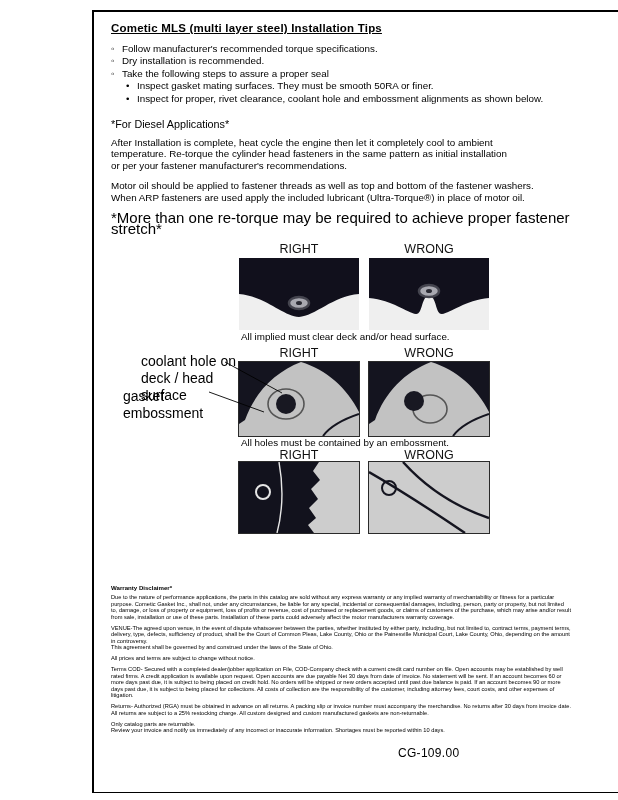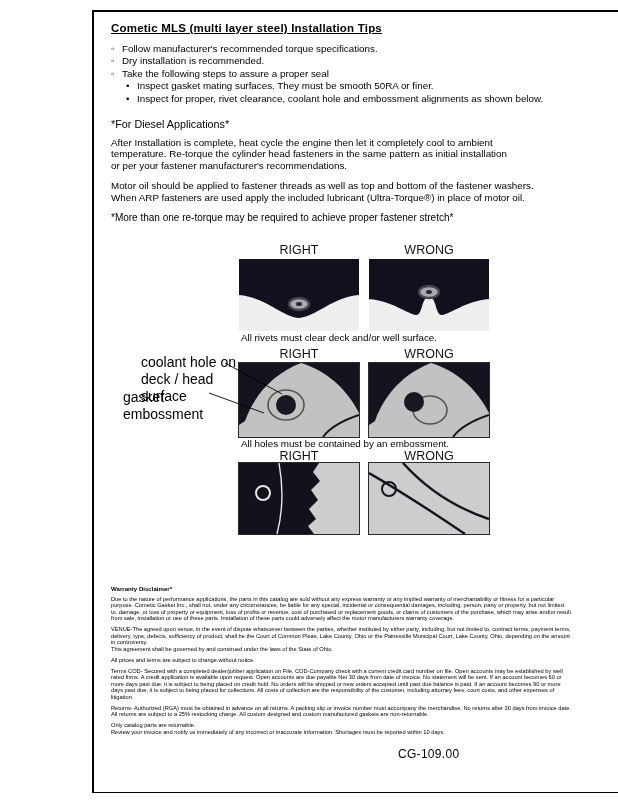--- a/index.html
+++ b/index.html
@@ -11,23 +11,23 @@
 
   .title { font-size:11.5px; font-weight:bold; text-decoration:underline; margin-bottom:9px; letter-spacing:.2px; }
 
   .bullets { font-size:9.8px; }
   .b-row { display:flex; line-height:12.4px; }
   .b-row .m { width:11px; text-align:left; flex:0 0 11px; }
   .b-sub { padding-left:15px; }
 
   .diesel-h { font-size:10.8px; font-weight:normal; margin-top:13px; margin-bottom:7px; }
   .para { font-size:9.8px; line-height:11.4px; white-space:pre-line; margin-bottom:9px; width:462px; }
-  .note { font-size:10px; margin-bottom:0; }
+  .note { font-size:15px; margin-bottom:0; }
 
-  .diagrams { position:relative; height:322px; margin-top:20px; width:494px; }
+  .diagrams { position:relative; height:322px; margin-top:7px; width:494px; }
   .dlabel { position:absolute; width:120px; text-align:center; font-size:12.5px; color:#111; }
   .panel { position:absolute; width:120px; display:block; }
   .panel svg { display:block; width:120px; }
   .panel.bordered svg { outline:1px solid #2a2a2a; }
   .caption { position:absolute; font-size:9.8px; line-height:11.4px; white-space:pre-line; }
   .callout { position:absolute; font-size:14px; line-height:17px; white-space:pre-line; }
   svg.overlay { position:absolute; left:0; top:0; pointer-events:none; }
 
   .legal { margin-top:21px; width:460px; font-size:5.7px; line-height:6.5px; color:#000; }
   .legal-h { font-weight:bold; font-size:6.1px; margin-bottom:3px; }
@@ -87,21 +87,21 @@
         </svg>
       </div>
       <div class="panel" style="left:258px; top:16px;">
         <svg viewBox="0 0 120 72" width="120" height="72">
           <rect width="120" height="72" fill="#11101c"></rect>
           <path d="M0,72 L0,40 C24,42 38,55 47,56 C54,56.5 52,38 60,38 C68,38 66,56.5 73,56 C82,55 96,42 120,40 L120,72 Z" fill="#efefef"></path>
           <ellipse cx="60" cy="33" rx="10" ry="6" fill="#a8a8b0" stroke="#44444e" stroke-width="2.5"></ellipse>
           <ellipse cx="60" cy="33" rx="3" ry="2" fill="#2a2a33"></ellipse>
         </svg>
       </div>
-      <div class="caption" style="left:130px; top:89px;">All rivets must clear deck and/or well surface.</div>
+      <div class="caption" style="left:130px; top:89px;">All implied must clear deck and/or head surface.</div>
 
       <div class="dlabel" style="left:128px; top:104px;">RIGHT</div>
       <div class="dlabel" style="left:258px; top:104px;">WRONG</div>
 
       <div class="callout" style="left:30px; top:111px; width:96px;">coolant hole on
 deck / head surface</div>
       <div class="callout" style="left:12px; top:146px; width:92px;">gasket embossment</div>
 
       <div class="panel bordered" style="left:128px; top:120px;">
         <svg viewBox="0 0 120 74" width="120" height="74">

